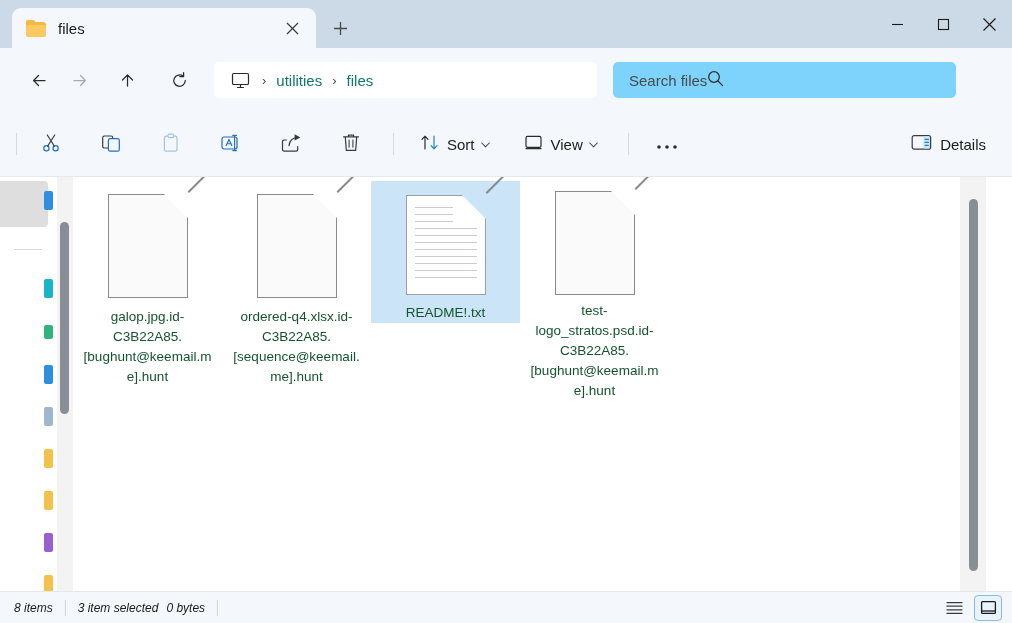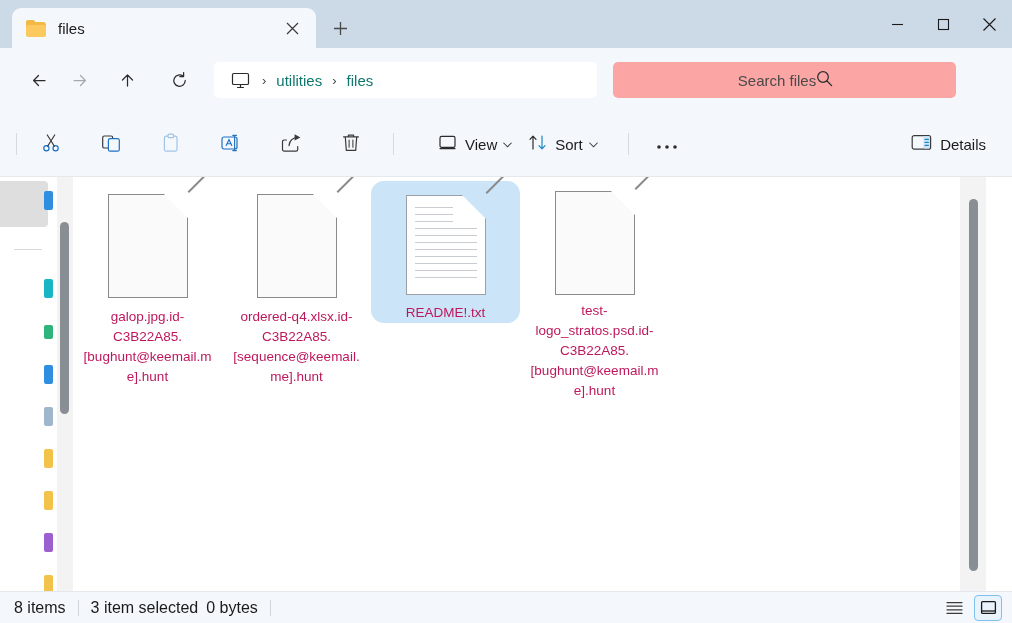--- a/index.html
+++ b/index.html
@@ -83,22 +83,22 @@
     width: 383px; height: 36px;
     background: #ffffff; border-radius: 5px;
     display:flex; align-items:center; padding: 0 10px;
     box-sizing: border-box;
   }
   .crumb-pc { width: 24px; height: 20px; display:flex; align-items:center; justify-content:center; margin-left: 4px;}
   .crumb-sep { color:#444; font-size: 13px; margin: 0 10px; }
   .crumb-text { font-size: 15px; color: #0f766e; white-space: nowrap; }
   .searchbox {
     margin-left: 16px; width: 343px; height: 36px;
-    background: #fca5a5; border-radius: 5px;
-    display:flex; align-items:center; justify-content: center;
+    background: #7dd3fc; border-radius: 5px;
+    display:flex; align-items:center; justify-content: flex-start;
     padding: 0 14px 0 16px; box-sizing: border-box;
   }
   .search-ph { font-size: 15px; color: #4a4a4a; }
 
   
   .toolbar {
     position:absolute; left:0; top:112px; width:1012px; height:64px;
     background:#f4f8fc;
     display:flex; align-items:center;
   }
@@ -164,21 +164,21 @@
   .icon-wrap {
     width: 100px; height: 116px;
     display:flex; align-items:center; justify-content:center;
     position: relative;
   }
   .label-box {
     margin-top: 6px;
     max-width: 128px;
     font-size: 13.5px;
     line-height: 20px;
-    color: #be185d;
+    color: #14532d;
     text-align:center;
     word-break: break-word;
     padding: 0 2px;
     border-radius: 2px;
   }
 
   
   .pageicon { width: 80px; height: 104px; position:relative; }
   .pageicon .body {
     position:absolute; left:0; top:0; width:80px; height:104px;
@@ -207,21 +207,21 @@
     background:#888e93; border-radius:5px;
   }
 
   
   .statusbar {
     position:absolute; left:0; top:591px; width:1012px; height:32px;
     background:#f4f8fc; border-top:1px solid #e4e8ec;
     display:flex; align-items:center;
     box-sizing: border-box;
   }
-  .status-text { font-size: 16px; color:#1b1b1b; }
+  .status-text { font-size: 12px; color:#1b1b1b;font-style:italic; }
   .status-sep { width:1px; height:16px; background:#cfd5db; margin: 0 12px; }
   .viewtoggles { position:absolute; right: 10px; display:flex; align-items:center; gap: 6px; }
   .vt { width: 28px; height: 26px; border-radius: 4px; display:flex; align-items:center; justify-content:center; }
   .vt.active { background:#e8f3fc; border:1.5px solid #7ec1ee; box-sizing:border-box; }
 </style>
 </head>
 <body>
 
 <div id="app">
 
@@ -370,43 +370,43 @@
           <path d="M2.6 3.9 H17.4" stroke="#3a3a3a" stroke-width="1.2" stroke-linecap="round"></path>
           <path d="M7.4 3.9 V2.2 H12.6 V3.9" stroke="#3a3a3a" stroke-width="1.2" fill="none" stroke-linejoin="round"></path>
           <path d="M4.3 3.9 L5.3 17.4 H14.7 L15.7 3.9" stroke="#3a3a3a" stroke-width="1.2" fill="none" stroke-linejoin="round"></path>
           <path d="M8.1 7 V14.3 M11.9 7 V14.3" stroke="#3a3a3a" stroke-width="1.05" stroke-linecap="round"></path>
         </svg>
       </span>
     </div>
 
     <div class="tb-sep" style="margin-left:22px;margin-right:18px"></div>
 
-    <div class="tb-item" style="margin-left:18px">
+    <div class="tb-item">
       <span>
         <svg width="19" height="19" viewBox="0 0 19 19">
-          <rect x="2" y="3.4" width="15" height="11" rx="1.6" stroke="#2b2b2b" stroke-width="1.2" fill="none"></rect>
-          <path d="M2 15.6 H17" stroke="#2b2b2b" stroke-width="1.2" stroke-linecap="round"></path>
-        </svg>
-      </span>
-      <span class="tb-label">View</span>
+          <path d="M5 16 V3.4 M2 6.4 L5 3.1 L8 6.4" stroke="#2b2b2b" stroke-width="1.2" fill="none" stroke-linecap="round" stroke-linejoin="round"></path>
+          <path d="M14 3 V15.6 M11 12.6 L14 15.9 L17 12.6" stroke="#1d86c4" stroke-width="1.2" fill="none" stroke-linecap="round" stroke-linejoin="round"></path>
+        </svg>
+      </span>
+      <span class="tb-label">Sort</span>
       <span class="tb-chev">
         <svg width="9" height="6" viewBox="0 0 9 6">
             <path d="M0.7 1 L4.5 4.8 L8.3 1" stroke="#3a3a3a" stroke-width="1.05" fill="none" stroke-linecap="round"></path>
           </svg>
       </span>
     </div>
 
-    <div class="tb-item">
+    <div class="tb-item" style="margin-left:18px">
       <span>
         <svg width="19" height="19" viewBox="0 0 19 19">
-          <path d="M5 16 V3.4 M2 6.4 L5 3.1 L8 6.4" stroke="#2b2b2b" stroke-width="1.2" fill="none" stroke-linecap="round" stroke-linejoin="round"></path>
-          <path d="M14 3 V15.6 M11 12.6 L14 15.9 L17 12.6" stroke="#1d86c4" stroke-width="1.2" fill="none" stroke-linecap="round" stroke-linejoin="round"></path>
-        </svg>
-      </span>
-      <span class="tb-label">Sort</span>
+          <rect x="2" y="3.4" width="15" height="11" rx="1.6" stroke="#2b2b2b" stroke-width="1.2" fill="none"></rect>
+          <path d="M2 15.6 H17" stroke="#2b2b2b" stroke-width="1.2" stroke-linecap="round"></path>
+        </svg>
+      </span>
+      <span class="tb-label">View</span>
       <span class="tb-chev">
         <svg width="9" height="6" viewBox="0 0 9 6">
             <path d="M0.7 1 L4.5 4.8 L8.3 1" stroke="#3a3a3a" stroke-width="1.05" fill="none" stroke-linecap="round"></path>
           </svg>
       </span>
     </div>
 
     <div class="tb-sep" style="margin-left:22px;margin-right:16px"></div>
 
     <div class="tb-item tb-icon-only" style="width:44px">
@@ -469,21 +469,21 @@
             <div class="pageicon">
                 <div class="body"></div>
                 <div class="corner-cut"></div>
                 <div class="corner-line"></div>
               </div>
           </div>
           <div class="label-box">ordered-q4.xlsx.id-C3B22A85.[sequence@keemail.me].hunt</div>
         </div>
 
 
-        <div class="tile selected" style="background:#cce4f7;height:142px;padding-top:12px;border-radius:13px;margin-top:4px;">
+        <div class="tile selected" style="background:#cce4f7;height:142px;padding-top:12px;border-radius:0;margin-top:4px;">
           <div class="icon-wrap" style="height:108px;">
             <div class="pageicon" style="height:100px;">
               <div class="body" style="height:100px;background:#ffffff;border-color:#9aa0a6;"></div>
               <div class="corner-cut" style="border-top-color:#cce4f7;"></div>
               <div class="corner-line"></div>
               <div class="lines">
                 <div class="ln short"></div>
                   <div class="ln short"></div>
                   <div class="ln short"></div>
                 <div class="ln"></div>

